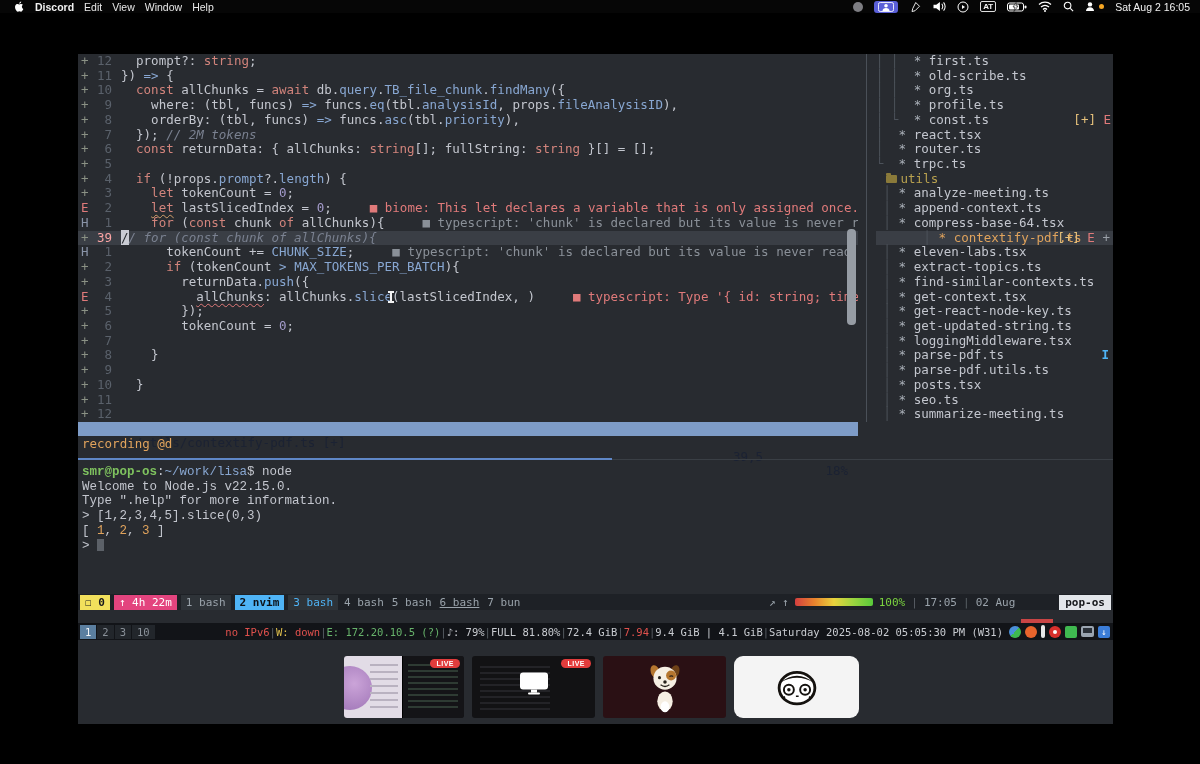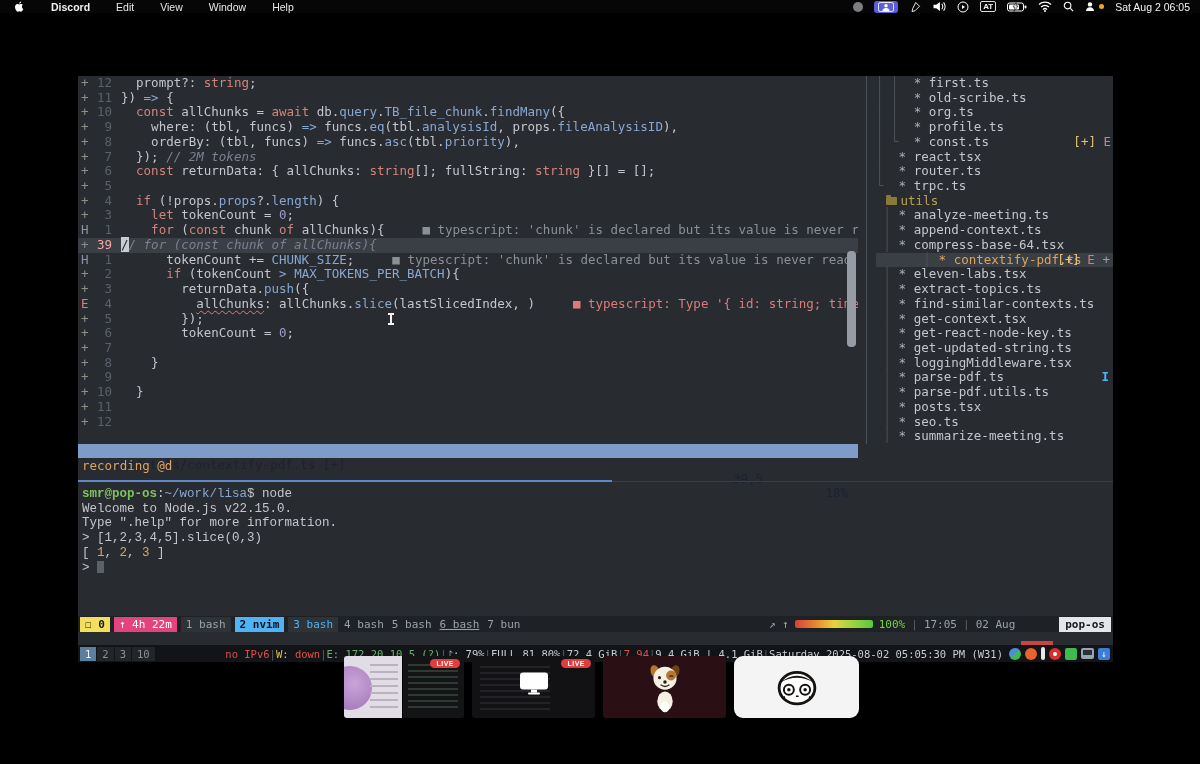--- a/index.html
+++ b/index.html
@@ -3,34 +3,34 @@
 <meta charset="utf-8">
 <style>
   * { margin:0; padding:0; box-sizing:border-box; }
   html,body { width:1200px; height:764px; background:#000; overflow:hidden;
               font-family:"DejaVu Sans Mono","DejaVu Sans",monospace; }
 
   
   .menubar { position:absolute; left:0; top:0; width:1200px; height:13px; background:#060606;
              display:flex; align-items:center; color:#f2f2f2;
              font-family:"Liberation Sans",sans-serif; font-size:10.5px; }
-  .mb-left { display:flex; align-items:center; gap:26px; padding-left:14px;justify-content:space-between; }
+  .mb-left { display:flex; align-items:center; gap:10px; padding-left:14px;justify-content:space-between; }
   .mb-apple { width:11px; height:11px; display:inline-block; }
   .mb-app { font-weight:bold; }
   .mb-item { color:#e8e8e8; }
   .mb-right { margin-left:auto; display:flex; align-items:center; gap:11px; padding-right:10px; }
   .mb-ic { display:flex; align-items:center; }
   .dnd-circle { width:10px; height:10px; border-radius:50%; background:#7d7d82; }
   .share-pill { background:#5a5fd8; border-radius:3px; padding:1px 4px; display:flex; align-items:center; }
   .at-box { border:1px solid #ddd; border-radius:2px; font-size:8px; padding:0 2px; font-weight:bold; }
   .user-dot { width:5px; height:5px; border-radius:50%; background:#f5a623; margin-left:2px; }
   .mb-clock { font-size:10.5px; }
 
   
-  .window { position:absolute; left:78px; top:76px; width:1035px; height:586px;
+  .window { position:absolute; left:78px; top:54px; width:1035px; height:670px;
             background:#282b30; overflow:hidden; }
 
   
   .editor-pane { position:absolute; left:0; top:0; width:780px; height:368px; overflow:hidden;
                  font-size:12.5px; }
   .row { height:14.72px; line-height:14.72px; white-space:pre; position:relative; }
   .row.cur { background:#3a3e45; }
   .sign { display:inline-block; width:12px; padding-left:3px; color:#8b9285; }
   .sign.E { color:#e07a7a; } .sign.H { color:#8a94a8; }
   .lnum { display:inline-block; width:22px; text-align:right; margin-right:9px; color:#5a616b; }
@@ -215,36 +215,37 @@
           <path d="M8 8l3 3" stroke="#fff" stroke-width="1.3"></path>
         </svg>
     </span>
     <span class="mb-ic">
       <svg width="12" height="11" viewBox="0 0 12 11">
           <circle cx="5" cy="3.4" r="2.2" fill="#fff"></circle>
           <path d="M1 10c0-2.4 1.8-3.8 4-3.8s4 1.4 4 3.8z" fill="#fff"></path>
         </svg>
         <span class="user-dot"></span>
     </span>
-    <span class="mb-clock">Sat Aug 2 06:05</span>
+    <span class="mb-clock">Sat Aug 2 16:05</span>
   </div>
 </div>
 
 <div class="window">
   <div class="editor-pane" id="editor-pane">
       <div class="row"><span class="sign ">+</span><span class="lnum">12</span><span class="tk-fg">  prompt?: </span><span class="tk-kw">string</span><span class="tk-fg">;</span></div>
       <div class="row"><span class="sign ">+</span><span class="lnum">11</span><span class="tk-fg">}) </span><span class="tk-blue">=&gt;</span><span class="tk-fg"> {</span></div>
       <div class="row"><span class="sign ">+</span><span class="lnum">10</span><span class="tk-fg">  </span><span class="tk-kw">const</span><span class="tk-fg"> allChunks = </span><span class="tk-kw">await</span><span class="tk-fg"> db.</span><span class="tk-blue">query</span><span class="tk-fg">.</span><span class="tk-blue">TB_file_chunk</span><span class="tk-fg">.</span><span class="tk-blue">findMany</span><span class="tk-fg">({</span></div>
       <div class="row"><span class="sign ">+</span><span class="lnum">9</span><span class="tk-fg">    where: (tbl, funcs) </span><span class="tk-blue">=&gt;</span><span class="tk-fg"> funcs.</span><span class="tk-blue">eq</span><span class="tk-fg">(tbl.</span><span class="tk-blue">analysisId</span><span class="tk-fg">, props.</span><span class="tk-blue">fileAnalysisID</span><span class="tk-fg">),</span></div>
       <div class="row"><span class="sign ">+</span><span class="lnum">8</span><span class="tk-fg">    orderBy: (tbl, funcs) </span><span class="tk-blue">=&gt;</span><span class="tk-fg"> funcs.</span><span class="tk-blue">asc</span><span class="tk-fg">(tbl.</span><span class="tk-blue">priority</span><span class="tk-fg">),</span></div>
       <div class="row"><span class="sign ">+</span><span class="lnum">7</span><span class="tk-fg">  }); </span><span class="tk-comment">// 2M tokens</span></div>
       <div class="row"><span class="sign ">+</span><span class="lnum">6</span><span class="tk-fg">  </span><span class="tk-kw">const</span><span class="tk-fg"> returnData: { allChunks: </span><span class="tk-kw">string</span><span class="tk-fg">[]; fullString: </span><span class="tk-kw">string</span><span class="tk-fg"> }[] = [];</span></div>
       <div class="row"><span class="sign ">+</span><span class="lnum">5</span></div>
-      <div class="row"><span class="sign ">+</span><span class="lnum">4</span><span class="tk-fg">  </span><span class="tk-kw">if</span><span class="tk-fg"> (!props.</span><span class="tk-blue">props</span><span class="tk-fg">?.</span><span class="tk-blue">length</span><span class="tk-fg">) {</span></div>
+      <div class="row"><span class="sign ">+</span><span class="lnum">4</span><span class="tk-fg">  </span><span class="tk-kw">if</span><span class="tk-fg"> (!props.</span><span class="tk-blue">prompt</span><span class="tk-fg">?.</span><span class="tk-blue">length</span><span class="tk-fg">) {</span></div>
       <div class="row"><span class="sign ">+</span><span class="lnum">3</span><span class="tk-fg">    </span><span class="tk-kw">let</span><span class="tk-fg"> tokenCount = </span><span class="tk-num">0</span><span class="tk-fg">;</span></div>
+      <div class="row"><span class="sign E">E</span><span class="lnum">2</span><span class="tk-fg">    </span><span class="tk-kw sq">let</span><span class="tk-fg"> lastSlicedIndex = </span><span class="tk-num">0</span><span class="tk-fg">;</span><span class="diag diag-red"><span class="sqico">■ </span>biome: This let declares a variable that is only assigned once.</span></div>
       <div class="row"><span class="sign H">H</span><span class="lnum">1</span><span class="tk-fg">    </span><span class="tk-kw">for</span><span class="tk-fg"> (</span><span class="tk-kw">const</span><span class="tk-fg"> chunk </span><span class="tk-kw">of</span><span class="tk-fg"> allChunks){</span><span class="diag diag-gray"><span class="sqico">■ </span>typescript: 'chunk' is declared but its value is never read.</span></div>
       <div class="row cur"><span class="sign ">+</span><span class="lnum cur">39</span><span class="tk-cursor">/</span><span class="tk-comment">/ for (const chunk of allChunks){</span></div>
       <div class="row"><span class="sign H">H</span><span class="lnum">1</span><span class="tk-fg">      tokenCount += </span><span class="tk-blue">CHUNK_SIZE</span><span class="tk-fg">;</span><span class="diag diag-gray"><span class="sqico">■ </span>typescript: 'chunk' is declared but its value is never read.</span></div>
       <div class="row"><span class="sign ">+</span><span class="lnum">2</span><span class="tk-fg">      </span><span class="tk-kw">if</span><span class="tk-fg"> (tokenCount </span><span class="tk-blue">&gt;</span><span class="tk-fg"> </span><span class="tk-blue">MAX_TOKENS_PER_BATCH</span><span class="tk-fg">){</span></div>
       <div class="row"><span class="sign ">+</span><span class="lnum">3</span><span class="tk-fg">        returnData.</span><span class="tk-blue">push</span><span class="tk-fg">({</span></div>
       <div class="row"><span class="sign E">E</span><span class="lnum">4</span><span class="tk-fg">          </span><span class="tk-fg sqr">allChunks</span><span class="tk-fg">: allChunks.</span><span class="tk-blue">slice</span><span class="tk-fg">(lastSlicedIndex, )</span><span class="diag diag-red"><span class="sqico">■ </span>typescript: Type '{ id: string; timeCreated: string;</span></div>
       <div class="row"><span class="sign ">+</span><span class="lnum">5</span><span class="tk-fg">        });</span></div>
       <div class="row"><span class="sign ">+</span><span class="lnum">6</span><span class="tk-fg">        tokenCount = </span><span class="tk-num">0</span><span class="tk-fg">;</span></div>
       <div class="row"><span class="sign ">+</span><span class="lnum">7</span></div>
       <div class="row"><span class="sign ">+</span><span class="lnum">8</span><span class="tk-fg">    }</span></div>

